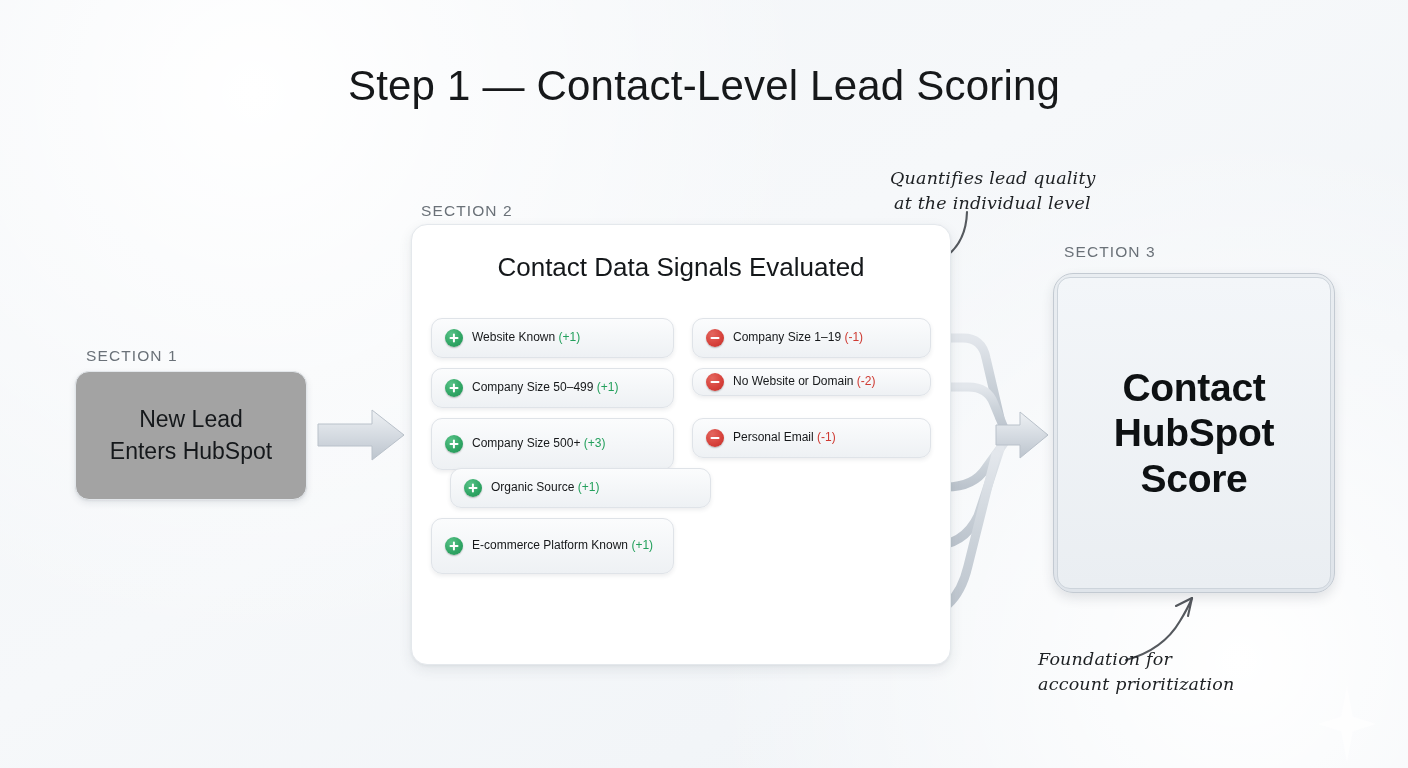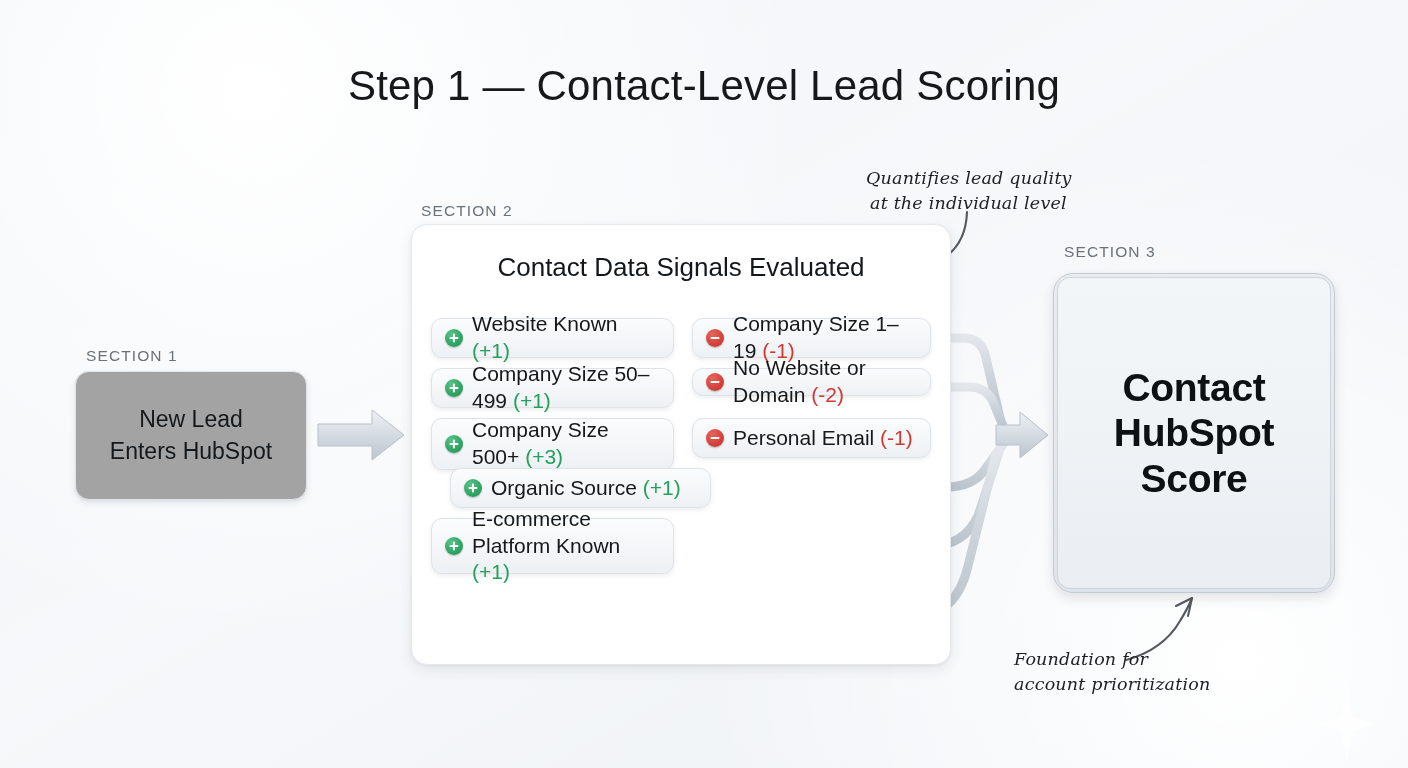--- a/index.html
+++ b/index.html
@@ -55,21 +55,21 @@
     position:absolute; left:0; right:0; top:27px; text-align:center;
     font-size:26px; color:#14171a;
   }
 
   .chip {
     position:absolute; box-sizing:border-box;
     background:linear-gradient(180deg,#fbfcfd 0%, #eef1f4 100%);
     border:1px solid #dfe3e8; border-radius:11px;
     box-shadow:0 2px 4px rgba(40,50,65,.09);
     display:flex; align-items:center; gap:9px;
-    padding:0 13px; font-size:21px; color:#16181a;
+    padding:0 13px; font-size:12px; color:#16181a;
     z-index:4;
   }
   .chip .txt { line-height:1.28; }
   .pts-pos { color:#23a05c; }
   .pts-neg { color:#cf3a32; }
 
   .badge {
     flex:0 0 auto; width:18px; height:18px; border-radius:50%;
     position:relative;
     box-shadow:0 1px 1.5px rgba(0,0,0,.25);
@@ -100,21 +100,21 @@
     border:1px solid #cdd4db; border-radius:13px;
     display:flex; align-items:center; justify-content:center; text-align:center;
     font-size:39px; font-weight:700; line-height:1.17; color:#0e1113;
     letter-spacing:-.3px;
   }
 
   
   .note {
     position:absolute; font-family:"DejaVu Serif", serif;
     font-style:italic; font-size:17.5px; line-height:1.42;
-    color:#1d2023; letter-spacing:.2px;
+    color:#1d2023; letter-spacing:.2px;margin-left:24px;
   }
 </style>
 </head>
 <body>
 
 <div id="stage">
 
   <div class="sparkle"></div>
 
   <div class="title">Step 1 — Contact-Level Lead Scoring</div>

